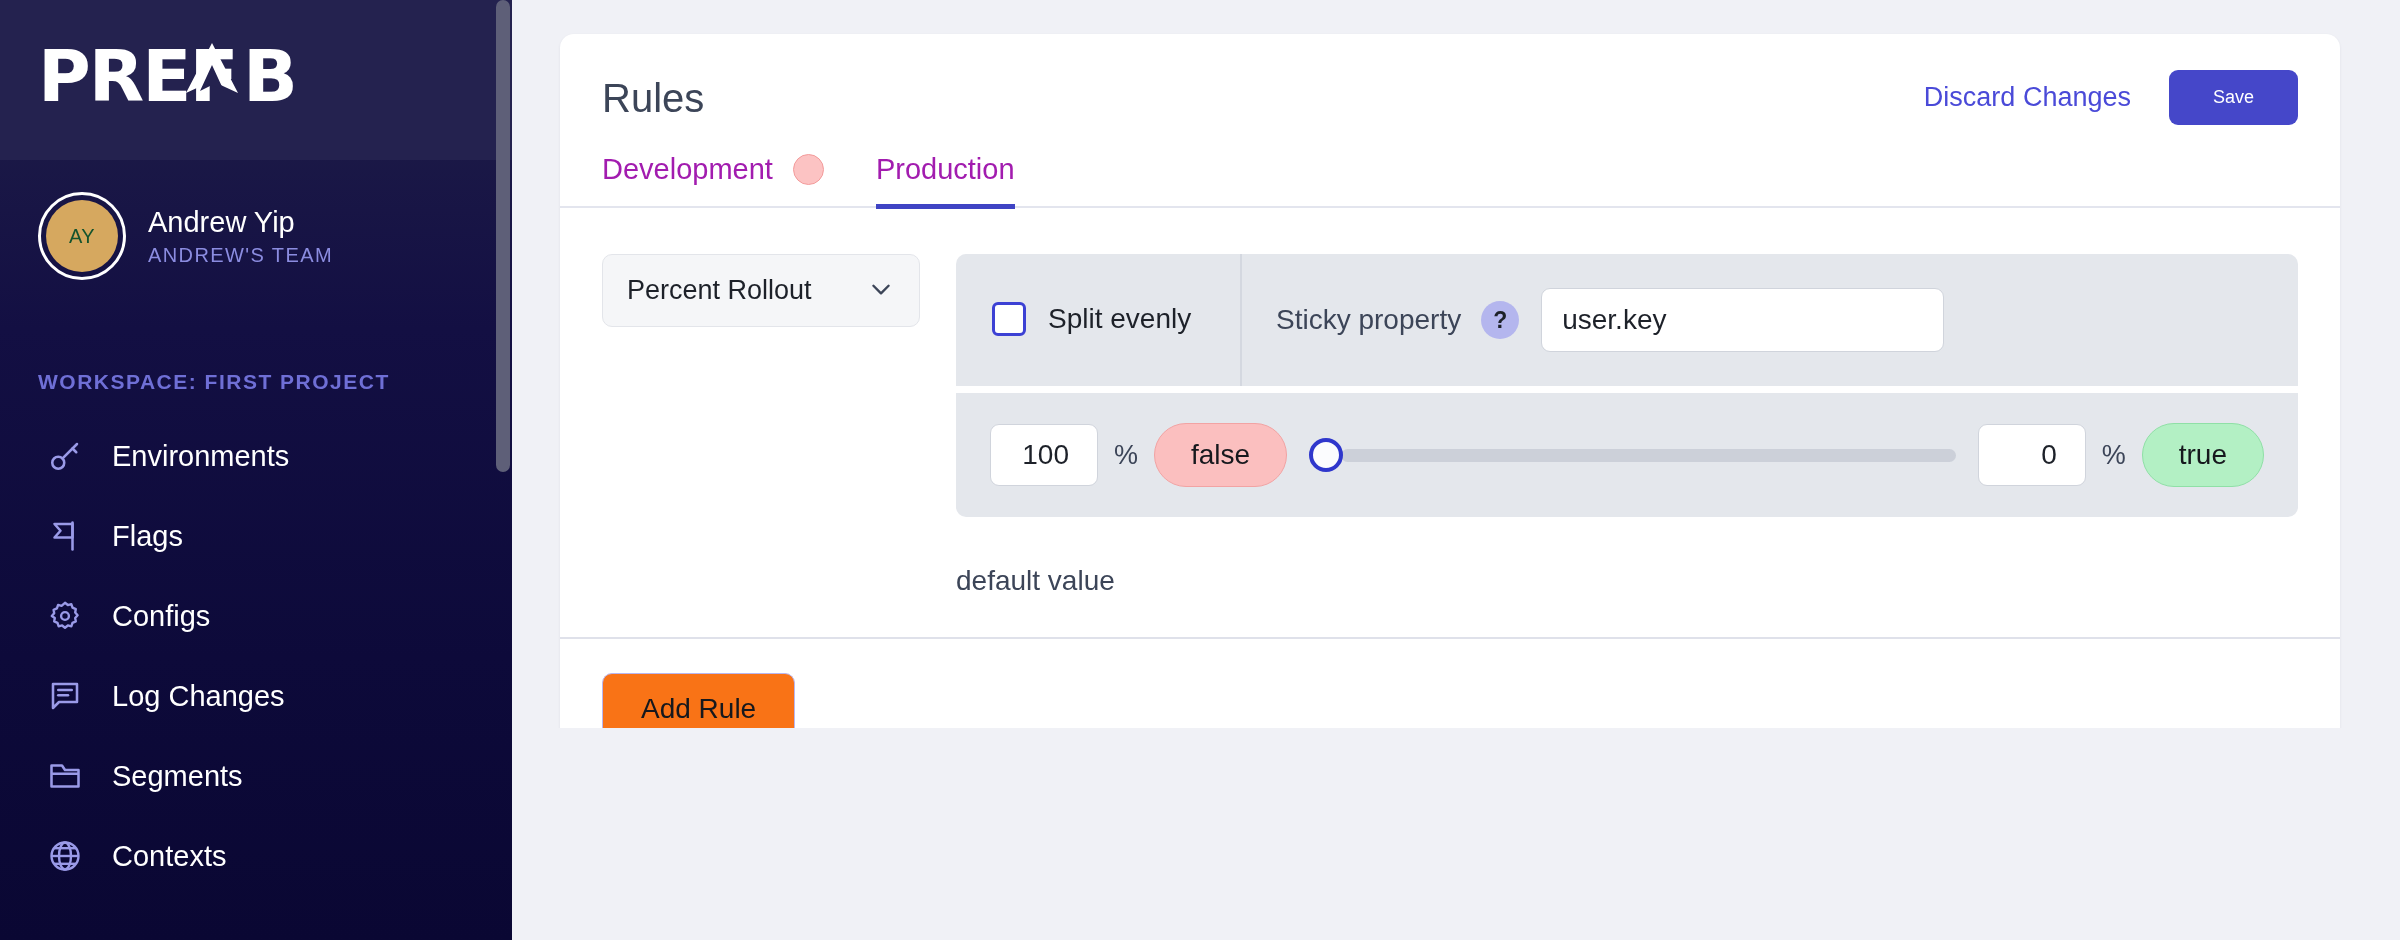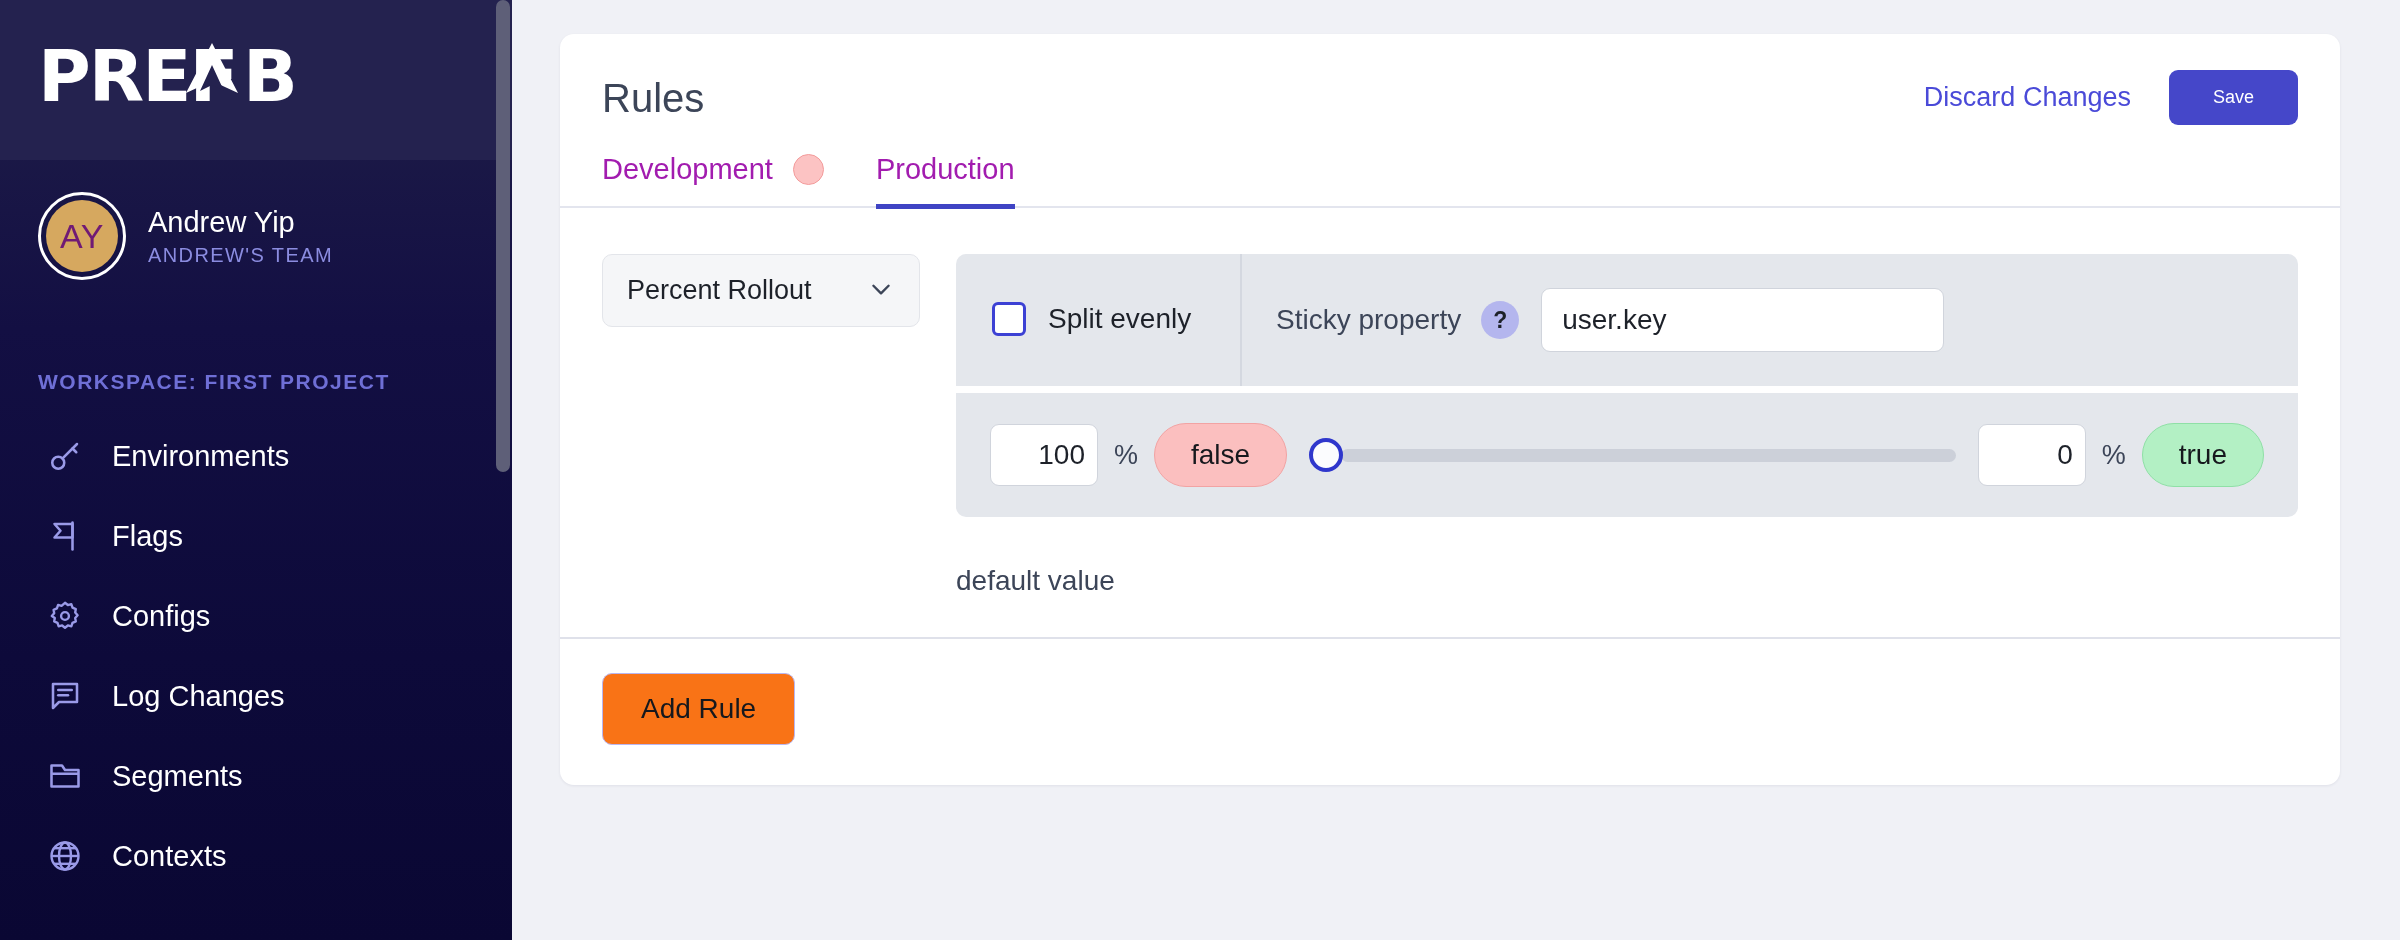--- a/index.html
+++ b/index.html
@@ -57,22 +57,22 @@
   }
 
   .avatar {
     width: 72px;
     height: 72px;
     border-radius: 50%;
     background: #d6a85f;
     display: flex;
     align-items: center;
     justify-content: center;
-    color: #701a75;
-    font-size: 34px;
+    color: #14532d;
+    font-size: 20px;
     font-weight: 500;
     letter-spacing: 0.5px;
   }
 
   .user-meta { margin-left: 22px; }
 
   .user-name {
     color: #ffffff;
     font-size: 29px;
     font-weight: 400;
@@ -128,21 +128,21 @@
     right: 2px;
     width: 14px;
     height: 472px;
     background: #5e5f78;
     border-radius: 7px;
   }
 
   
   .main {
     flex: 1 1 auto;
-    height: 940px;
+    height: 728px;
     padding: 34px 60px 0 48px;
     overflow: hidden;
   }
 
   .panel {
     background: #ffffff;
     border-radius: 14px;
     box-shadow: 0 1px 3px rgba(20,20,60,0.07);
     overflow: hidden;
   }
@@ -332,21 +332,21 @@
   }
 
   .pct-input {
     width: 108px;
     flex: 0 0 108px;
     background: #ffffff;
     border: 1px solid #d0d4dc;
     border-radius: 9px;
     font-size: 28px;
     color: #1d2129;
-    padding: 14px 12px;
+    padding: 14px 28px;
     text-align: right;
     font-family: inherit;
     outline: none;
   }
 
   .pct-sign {
     font-size: 27px;
     color: #3c4558;
     margin: 0 16px;
   }

